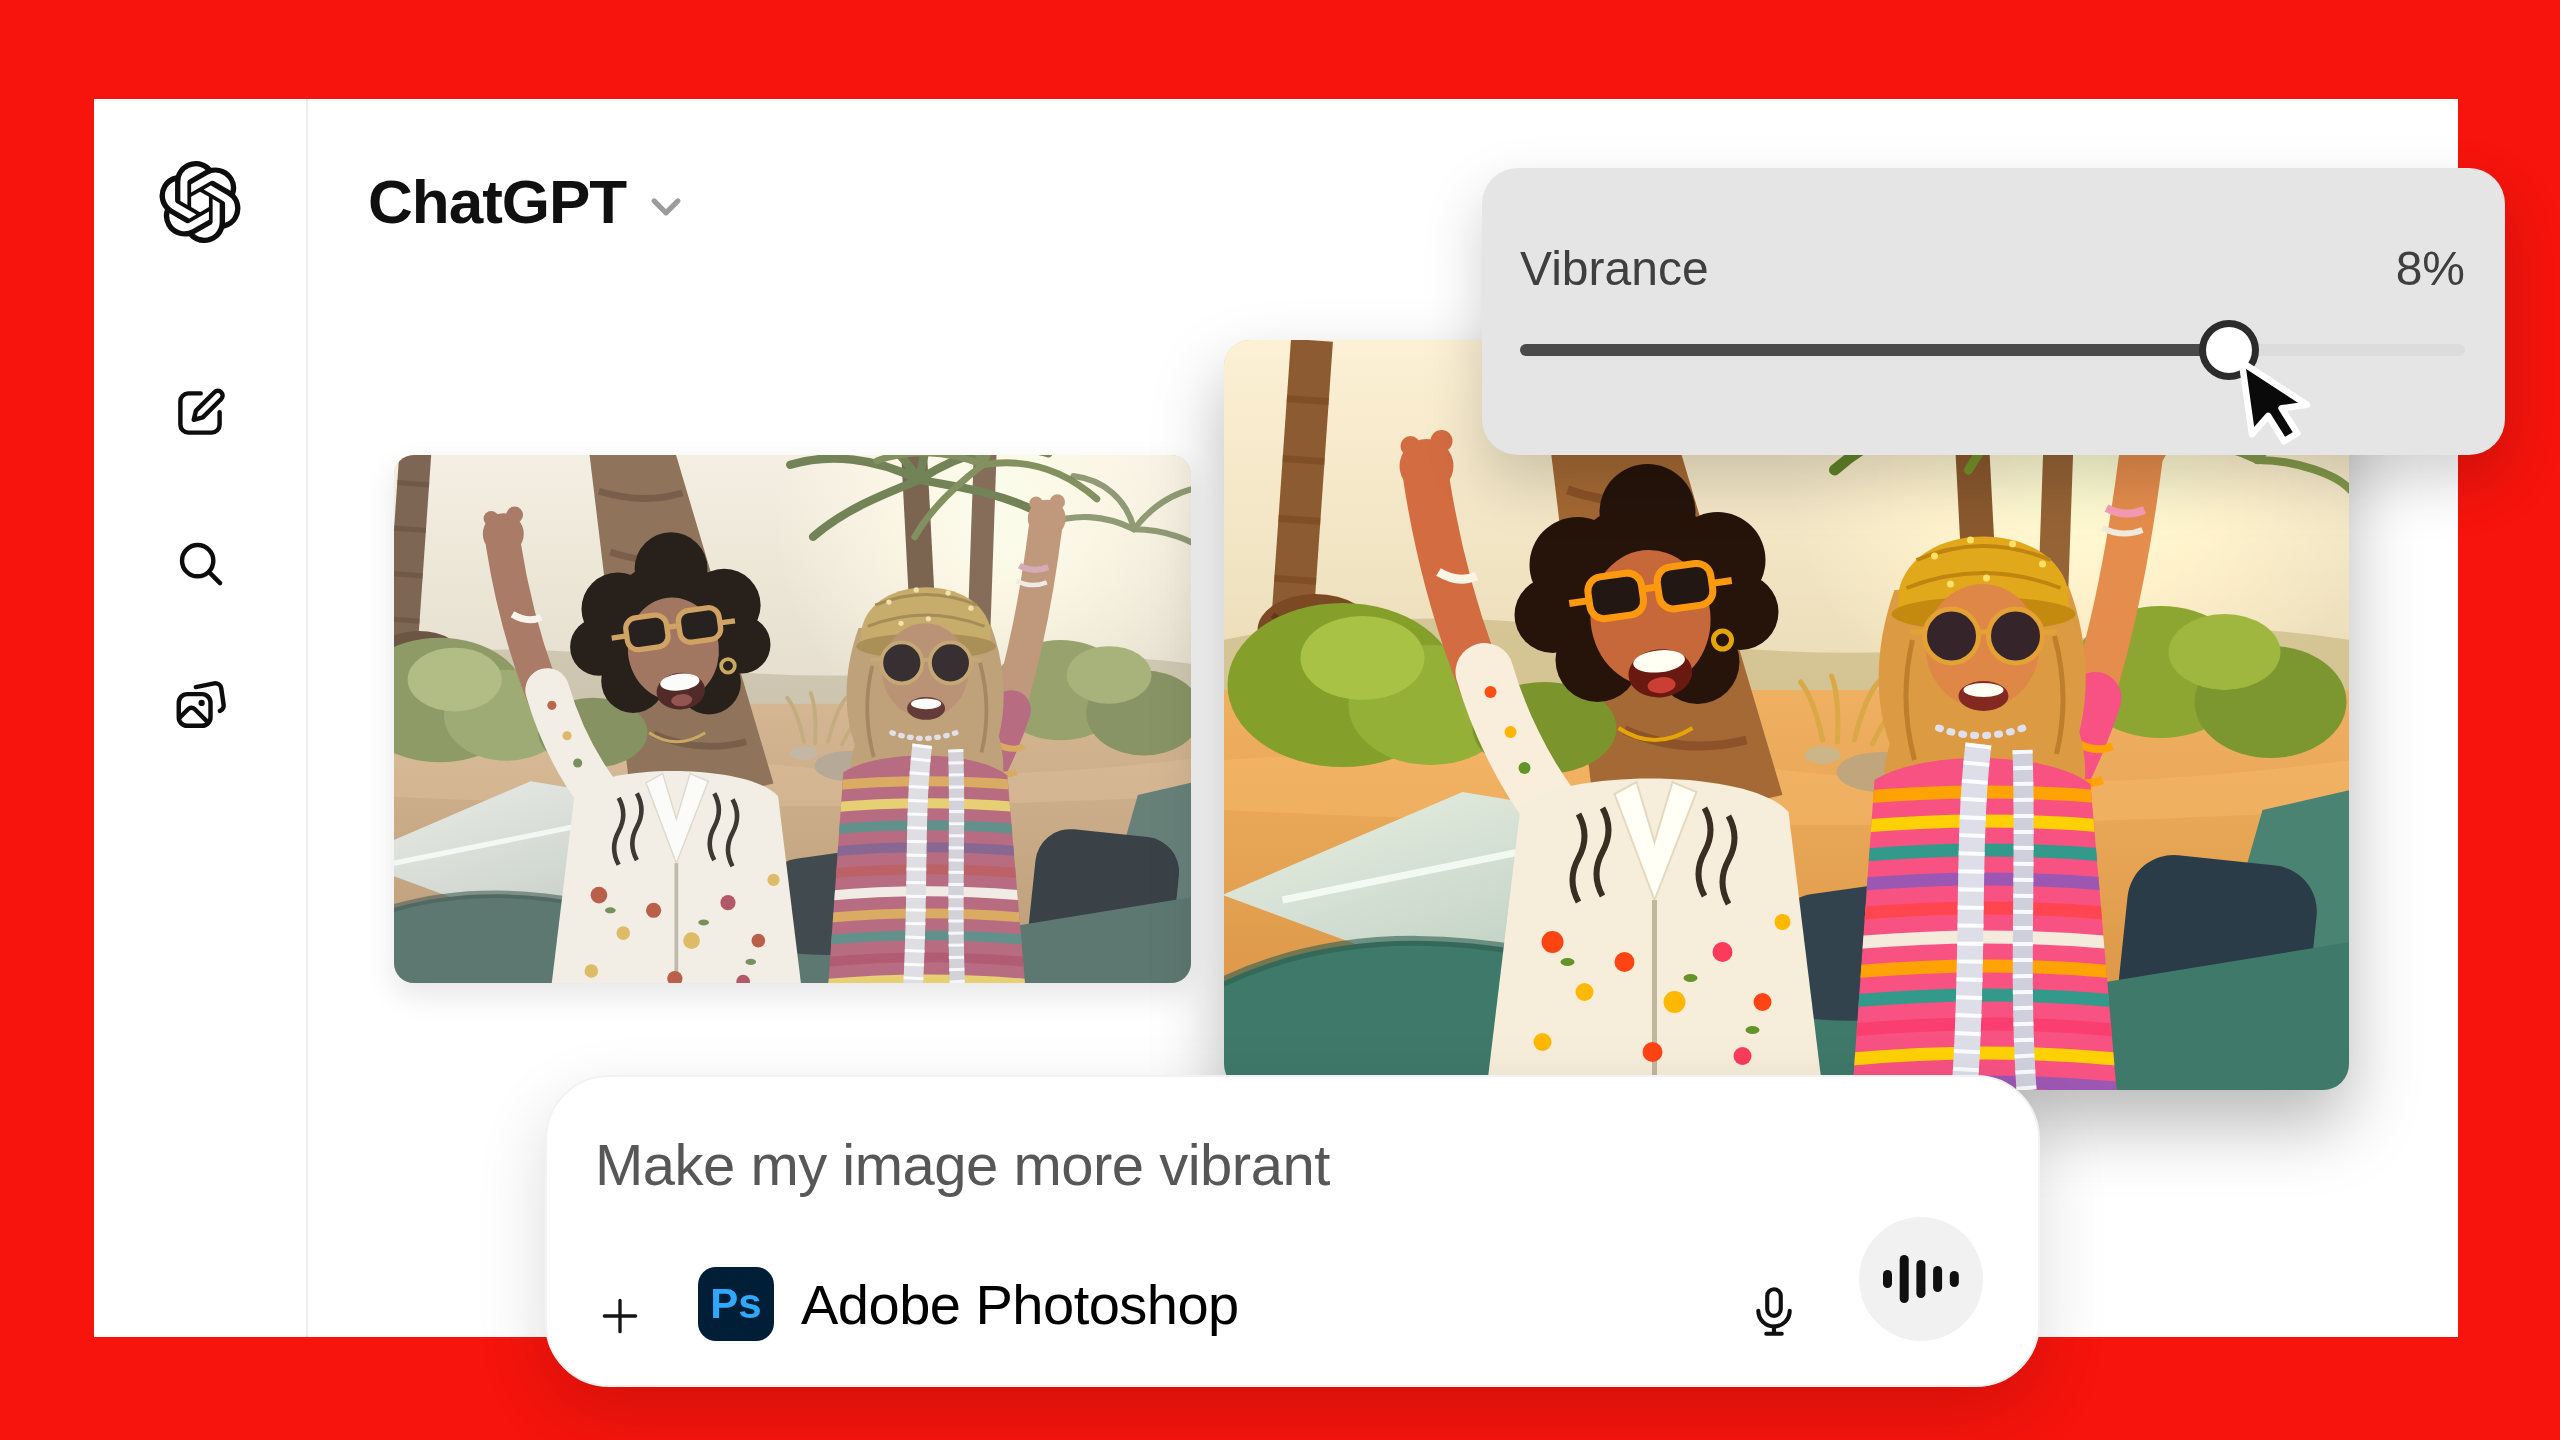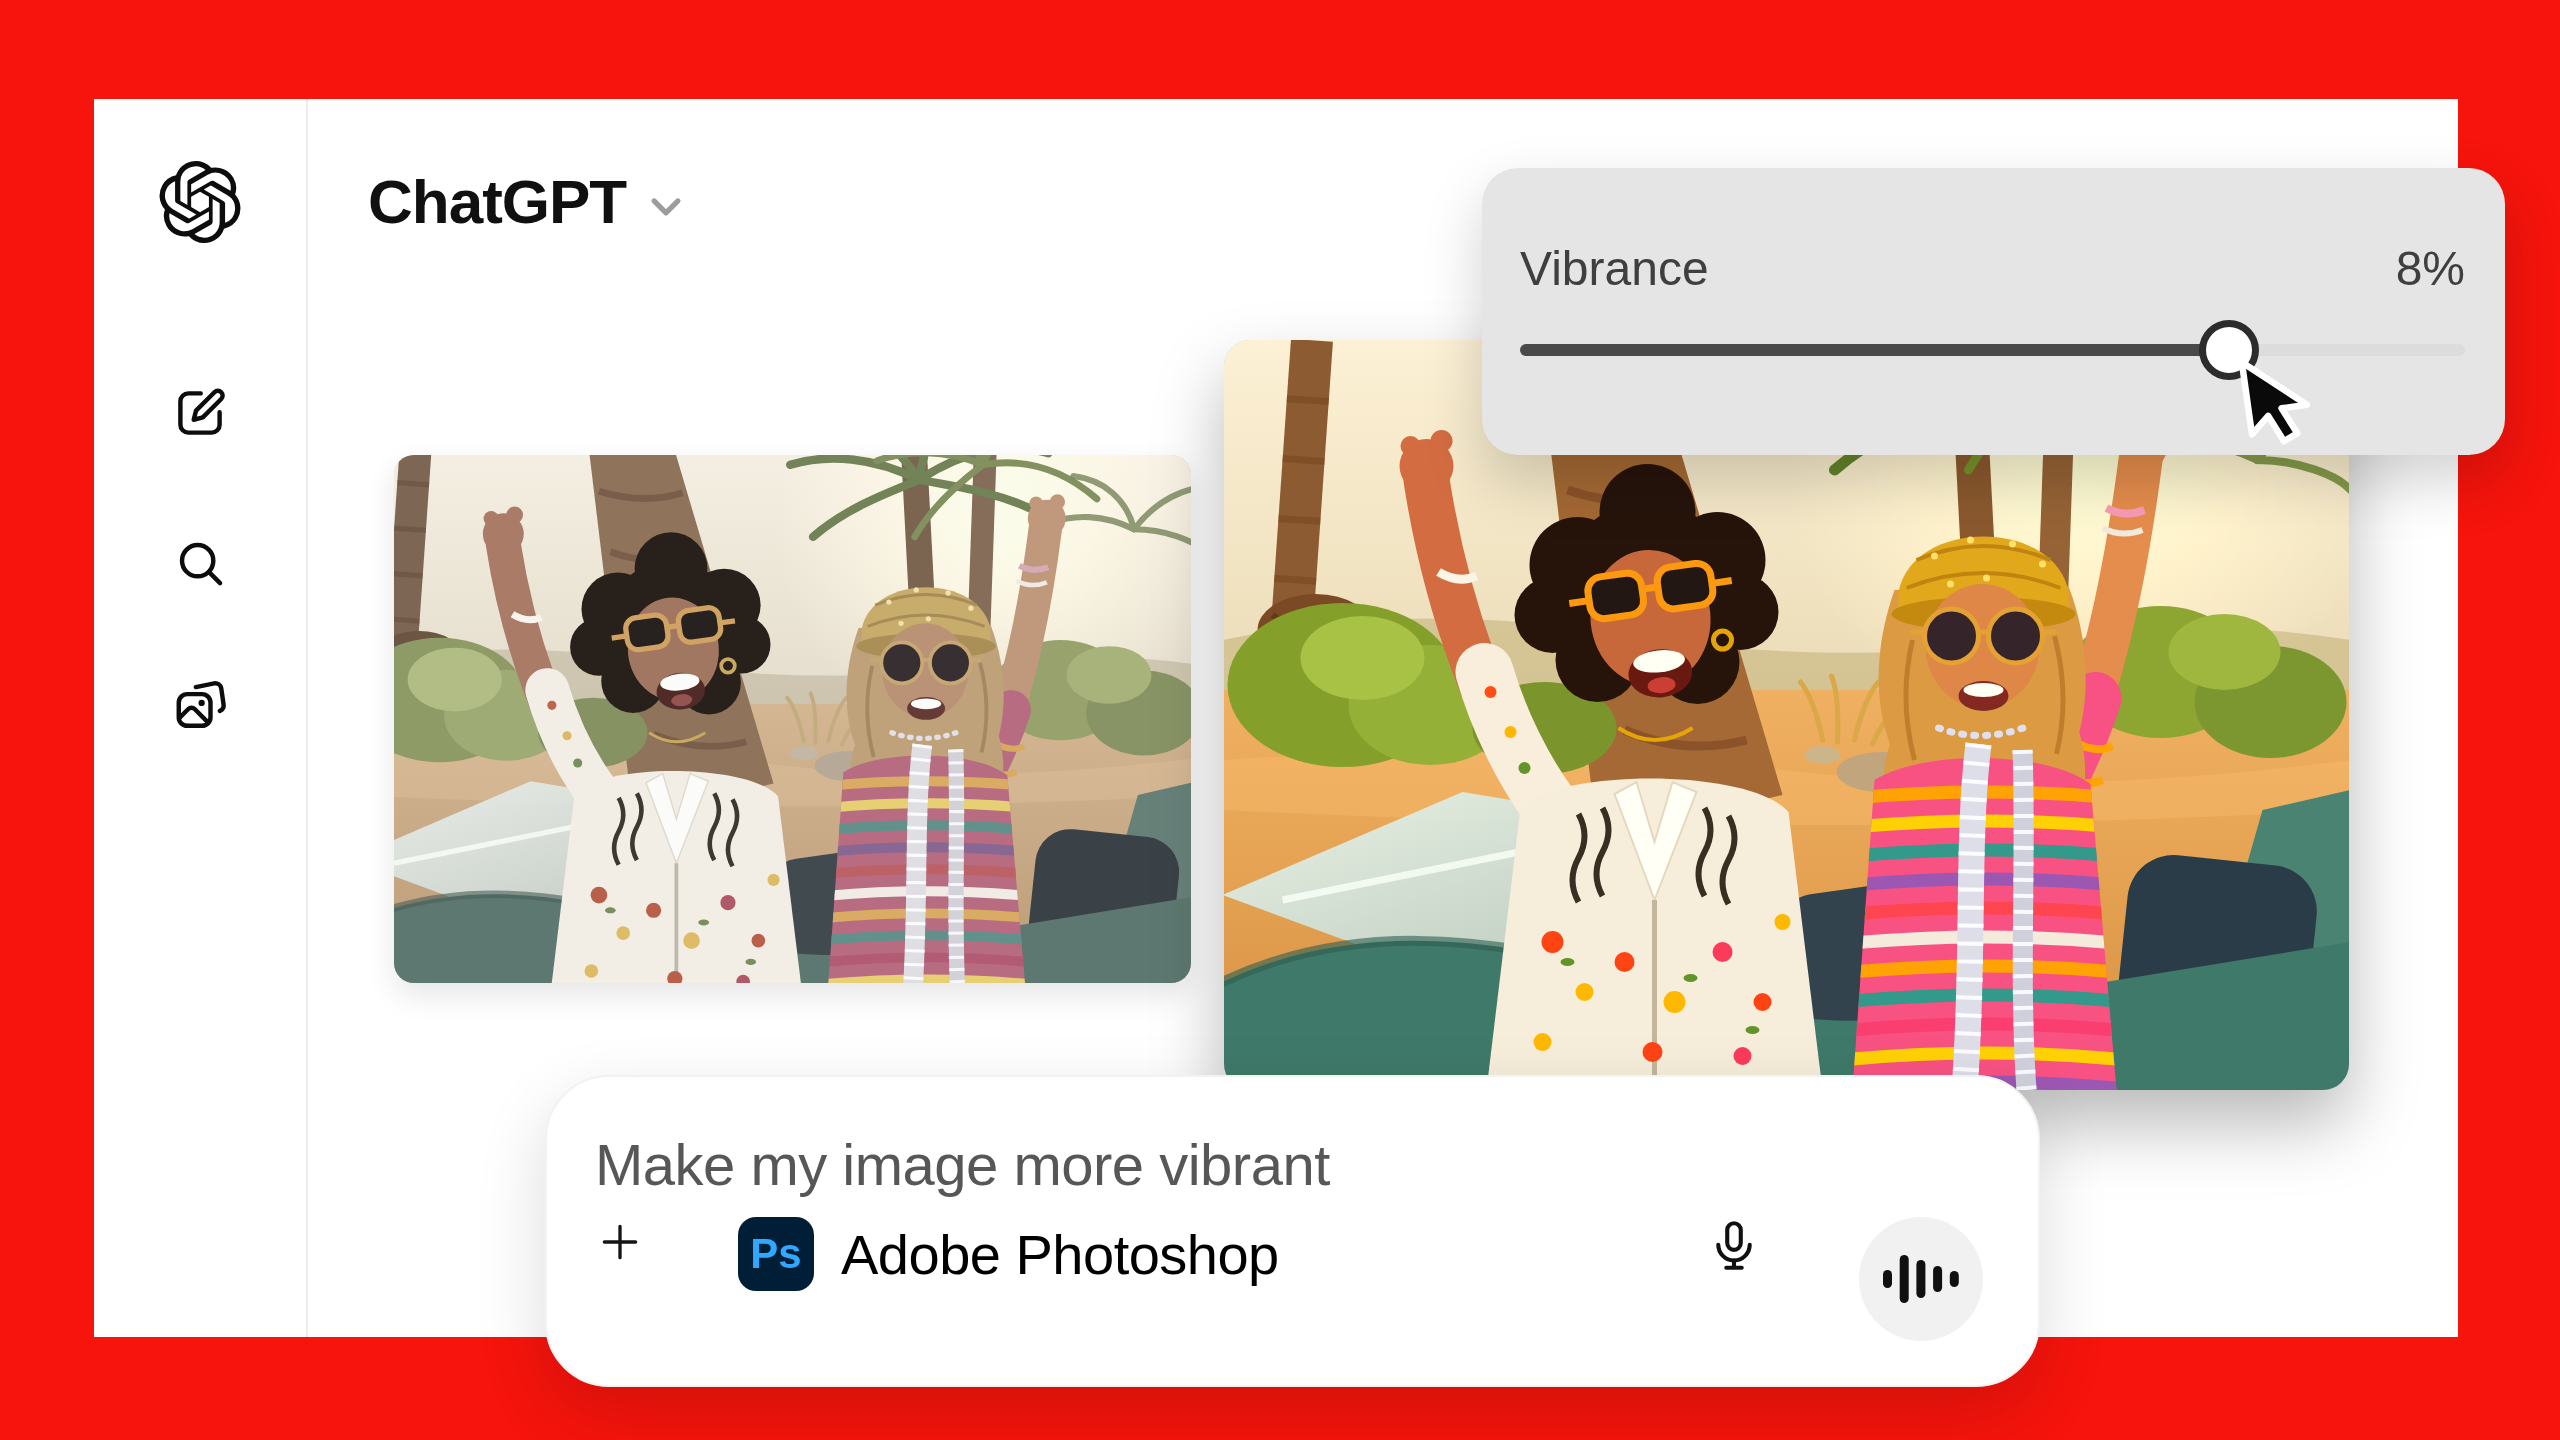--- a/index.html
+++ b/index.html
@@ -77,21 +77,21 @@
     transform:rotate(-8deg);pointer-events:none;}
 
   
   .composer{
     position:absolute;left:545px;top:1075px;width:1495px;height:312px;z-index:30;
     background:#ffffff;border-radius:64px;border:2px solid #f2f2f2;
     box-shadow:0 26px 70px rgba(0,0,0,.14);
     padding:50px 55px 16px 48px;box-sizing:border-box;
   }
   .prompt{font-size:58px;line-height:76px;color:#575757;letter-spacing:-.5px;}
-  .composer-row{display:flex;align-items:flex-start;margin-top:14px;height:124px;gap:40px;}
+  .composer-row{display:flex;align-items:flex-end;margin-top:14px;height:124px;}
   .icon-btn{background:transparent;border:0;padding:0;cursor:pointer;color:#151515;}
   .plus-btn svg{width:50px;height:50px;display:block;}
   .ps-chip{display:flex;align-items:center;margin-left:53px;cursor:pointer;
     background:transparent;border:0;padding:0;}
   .ps-badge{width:76px;height:74px;border-radius:18px;background:#001e36;
     display:flex;align-items:center;justify-content:center;
     color:#31a8ff;font-size:42px;font-weight:700;letter-spacing:0;}
   .ps-name{margin-left:27px;font-size:56px;color:#000000;letter-spacing:-.5px;}
   .mic-btn{margin-left:auto;}
   .mic-btn svg{width:58px;height:58px;display:block;}

